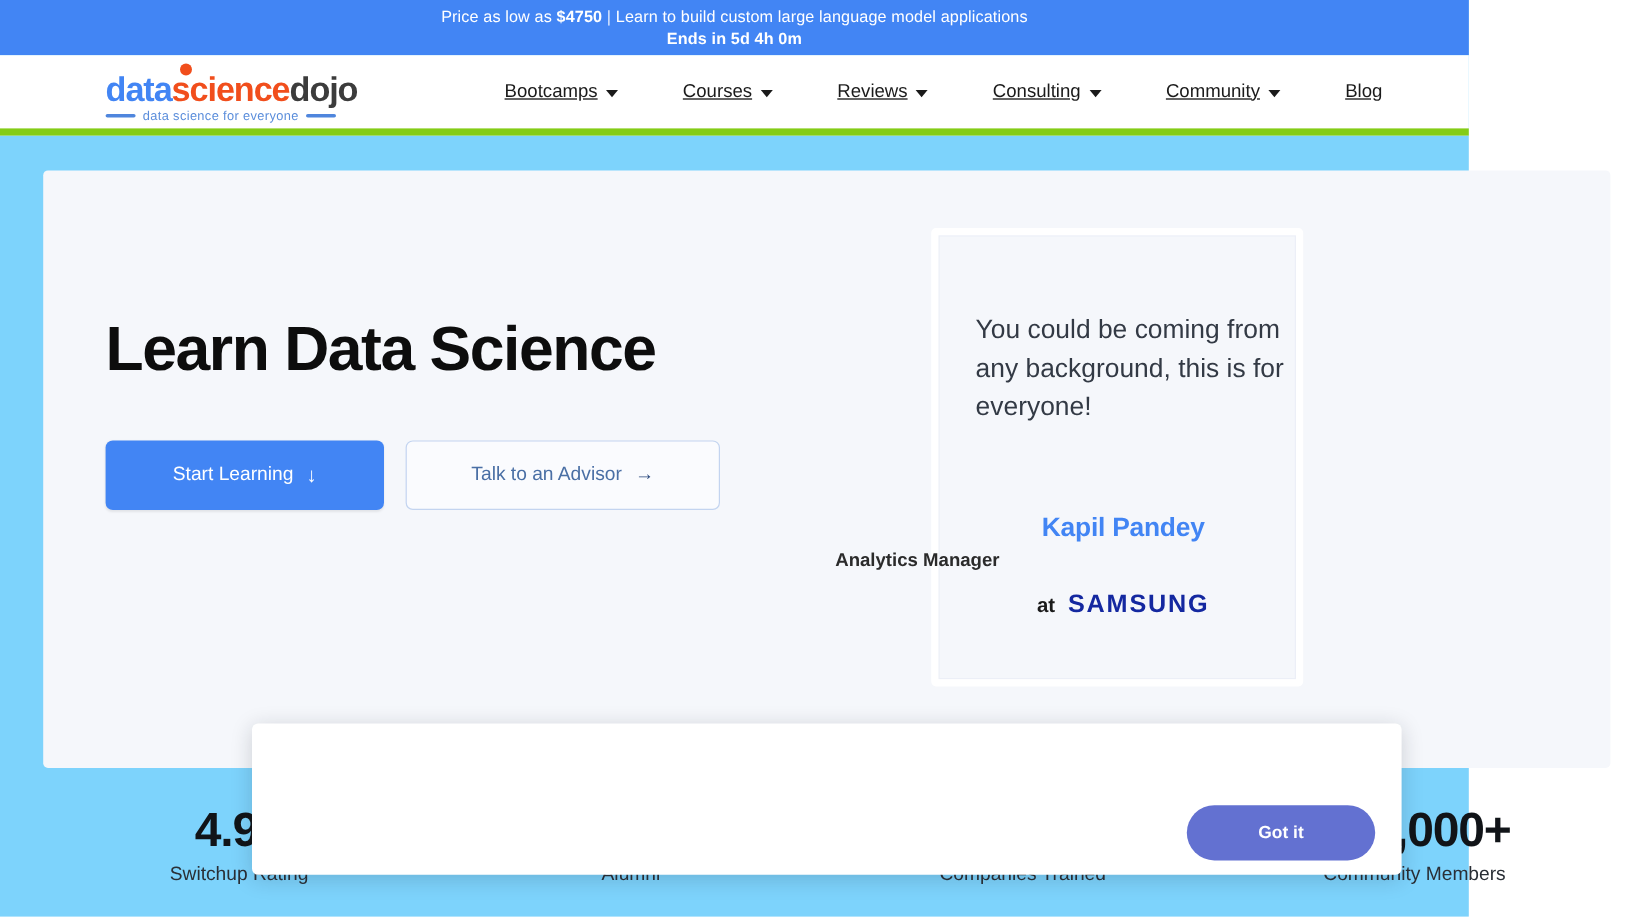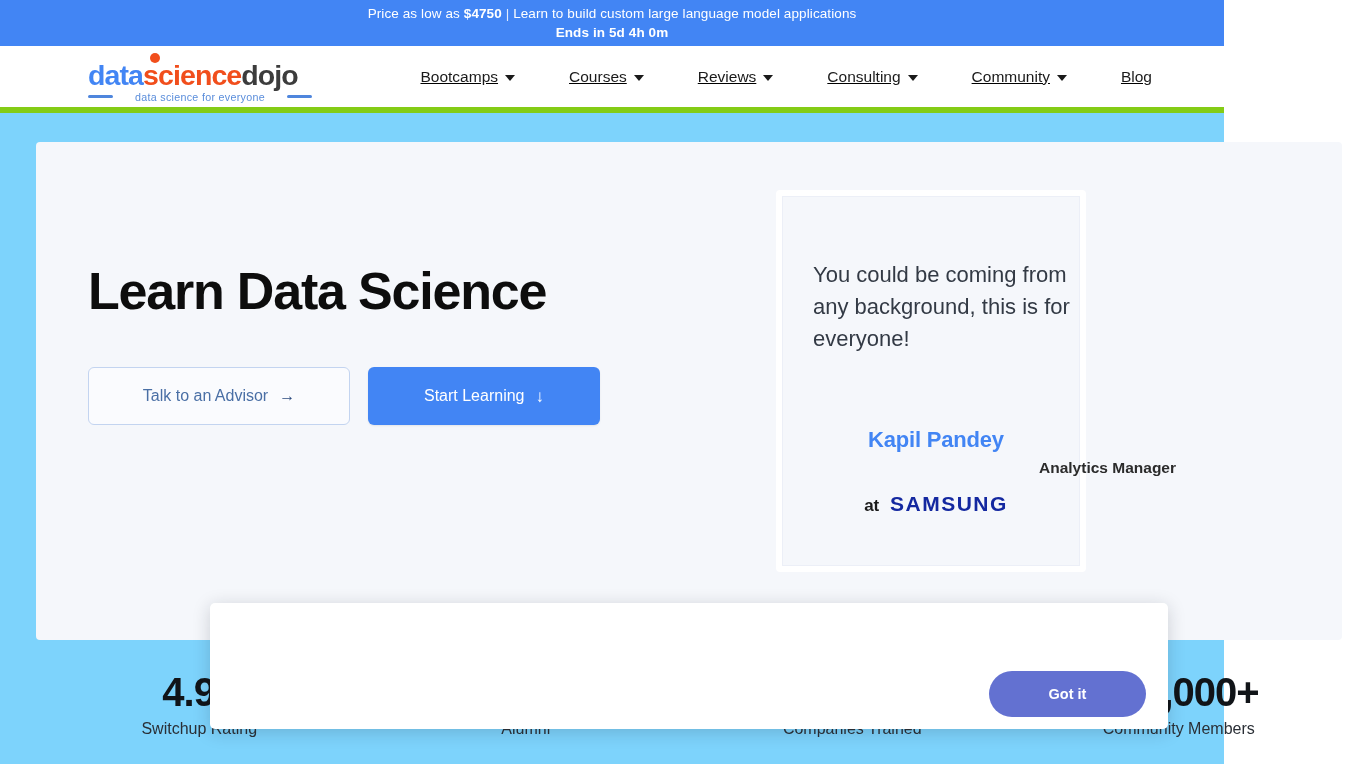--- a/index.html
+++ b/index.html
@@ -48,21 +48,21 @@
   .logo .w-data { color:#4285f4; }
   .logo .w-sci  { color:#f14e1c; }
   .logo .w-dojo { color:#3c3c3c; }
   .logo .figure { position:absolute; left:55.5px; top:0px; width:22px; height:22px; }
   .logo .figure .head {
     position:absolute; left:6px; top:0; width:10px; height:10px;
     border-radius:50%; background:#f14e1c;
   }
   .logo .tagline-row {
     position:absolute; left:0; top:38px; width:198px;
-    display:flex; align-items:center; gap:22px;
+    display:flex; align-items:center; gap:6px;
   }
   .logo .rule { flex:0 0 auto; width:25px; height:2.5px; background:#4f86dd; border-radius:2px; }
   .logo .tagline {
     font-size: 10.7px; color:#5a8ddb; letter-spacing:.3px; white-space:nowrap;
   }
 
   .nav { margin-left:auto; display:flex; align-items:center; gap:0; }
   .nav-item {
     display:flex; align-items:center; gap:7px;
     padding: 0 27px;
@@ -114,21 +114,21 @@
 
   .tquote {
     position:absolute; left:117px; top:117px; width:262px;
     font-size: 22px; line-height: 32px; color:#333a45; font-weight:400;
   }
   .tname {
     position:absolute; left:0px; top:285px; width:480px; text-align:center;
     font-size: 22px; font-weight:700; color:#4285f4; letter-spacing:-.2px;
   }
   .trole {
-    position:absolute; left:0px; top:317px; width:480px; text-align:right;
+    position:absolute; left:0px; top:317px; width:480px; text-align:left;
     font-size: 15.5px; font-weight:700; color:#2b2b2b;
   }
   .tcompany {
     position:absolute; left:0px; top:350px; width:480px; text-align:center;
     font-size: 17px; font-weight:700; color:#1a1a1a;
   }
   .tcompany .brand {
     color:#1428a0; font-size:21px; font-weight:700; letter-spacing:1.5px;
     margin-left:6px;
   }
@@ -212,27 +212,27 @@
       <div class="nav-item">
         <span>Blog</span>
       </div>
     </div>
   </div>
 
   <div class="hero">
     <div class="hero-left">
       <h1>Learn Data Science</h1>
       <div class="btn-row">
+        <button class="btn btn-primary">
+          <span>Start Learning</span>
+          <span class="ico">↓</span>
+        </button>
         <button class="btn btn-secondary">
           <span>Talk to an Advisor</span>
           <span class="ico">→</span>
-        </button>
-        <button class="btn btn-primary">
-          <span>Start Learning</span>
-          <span class="ico">↓</span>
         </button>
       </div>
     </div>
 
     <div class="hero-right">
       <div class="tcard"></div>
 
       <div class="tquote">You could be coming from any background, this is for everyone!</div>
       <div class="tname">Kapil Pandey</div>
       <div class="trole">Analytics Manager</div>

